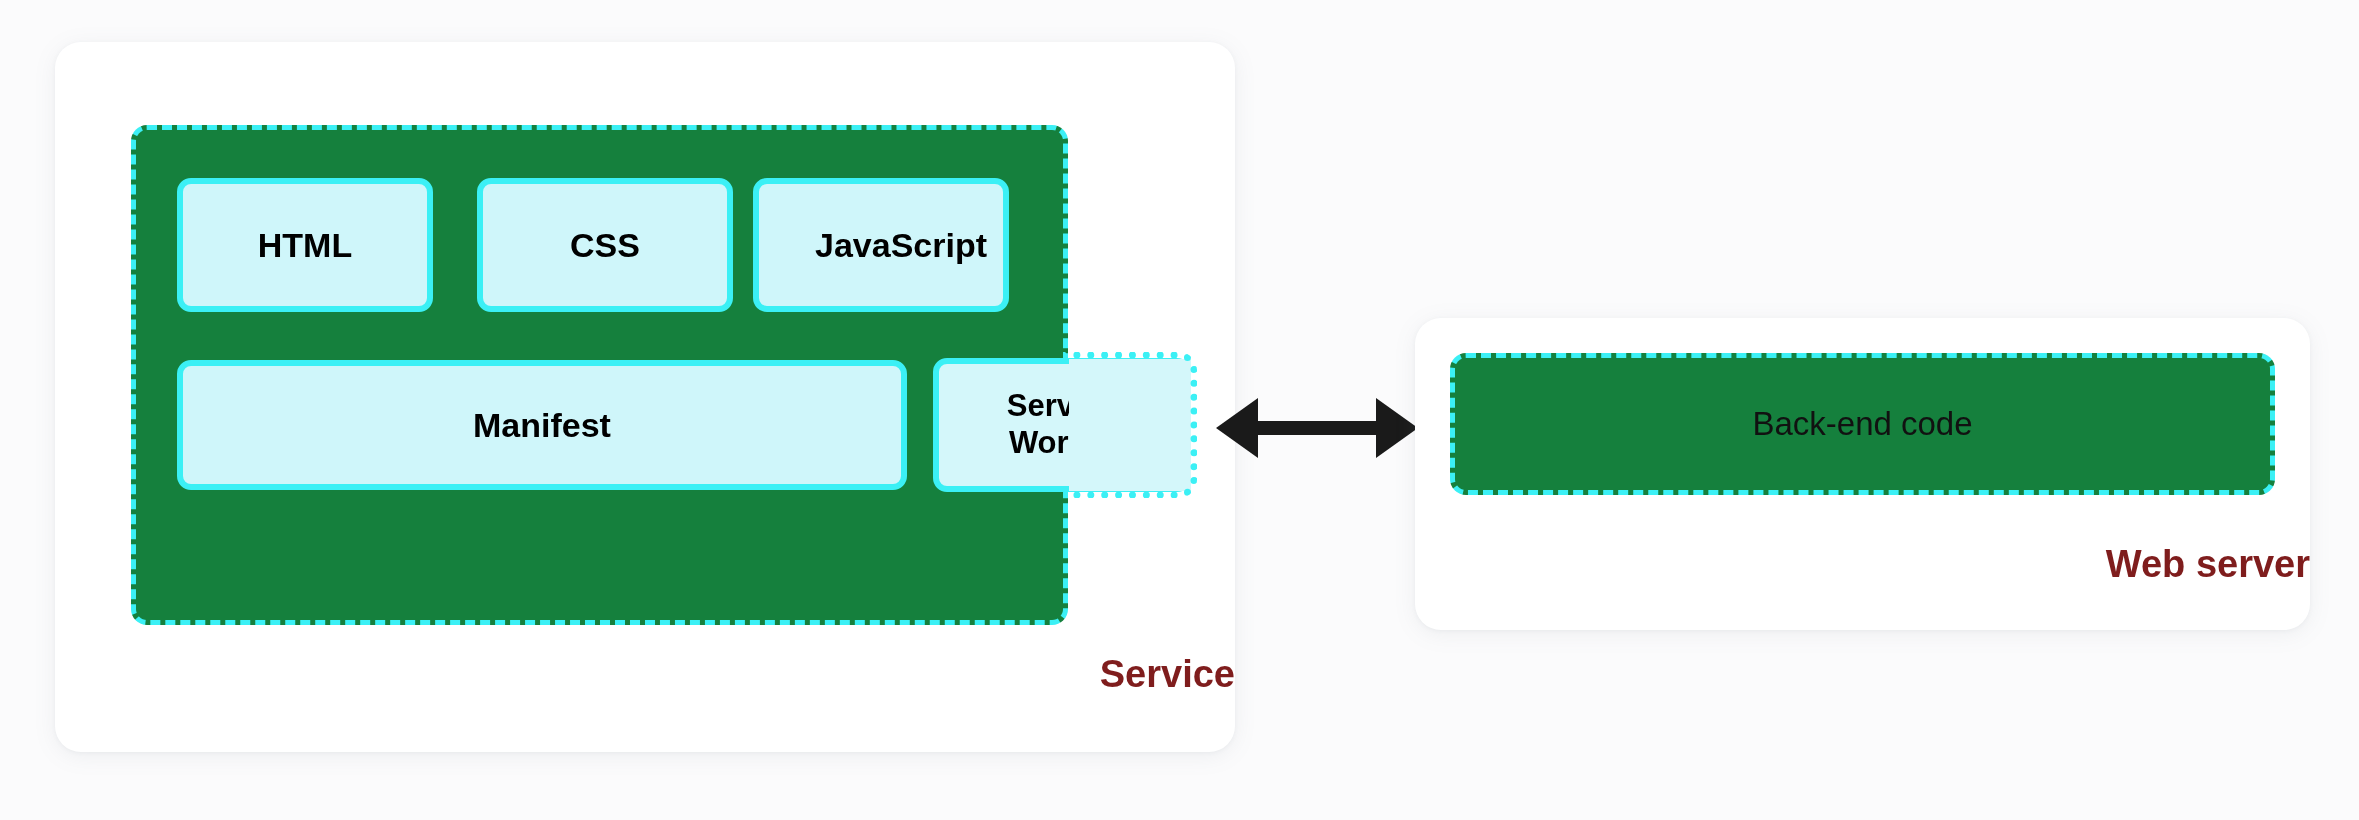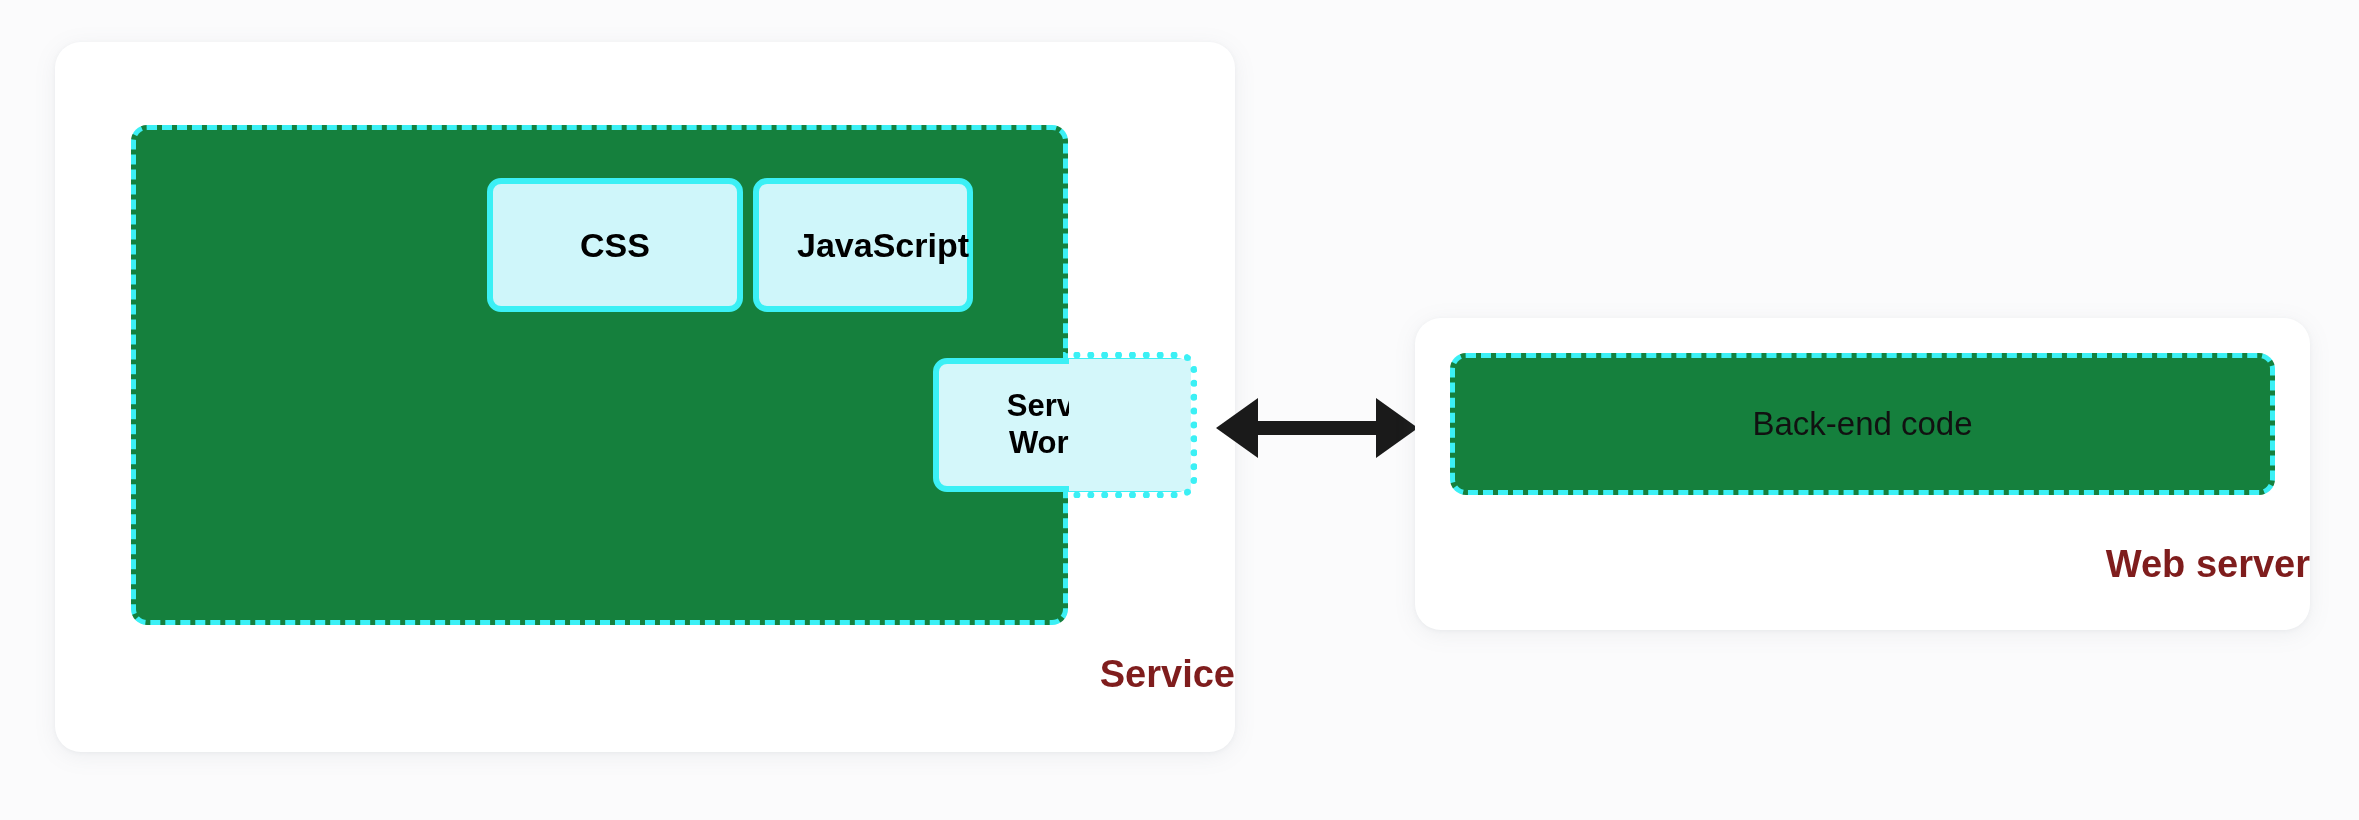--- a/index.html
+++ b/index.html
@@ -79,21 +79,21 @@
     justify-content: center;
     text-align: center;
     font-weight: bold;
     color: #000000;
     font-size: 34px;
     line-height: 1.18;
   }
 
   #box-html   { left: 177px; top: 178px; width: 256px; height: 134px; }
   #box-css    { left: 465px; top: 178px; width: 256px; height: 134px; }
-  #box-js     { left: 753px; top: 178px; width: 220px; height: 134px; padding-left: 40px; }
+  #box-js     { left: 753px; top: 178px; width: 256px; height: 134px; padding-left: 40px; }
   #box-manifest { left: 177px; top: 360px; width: 730px; height: 130px; }
 
   
   #box-service-worker {
     left: 933px;
     top: 358px;
     width: 258px;
     height: 134px;
     font-size: 31px;
     background: #d4f7fa;
@@ -171,29 +171,35 @@
 </style>
 </head>
 <body>
 
 <div id="stage">
 
   <div class="card" id="device-card">
 
     <div class="dashed-region" id="frontend-region" style="left:76px; top:83px;"></div>
 
-
-    <div class="code-box" id="box-css" style="left:432px; top:136px;">
+    <div class="code-box" id="box-html" style="left:122px; top:136px;">
+      <span>HTML</span>
+    </div>
+
+    <div class="code-box" id="box-css" style="left:422px; top:136px;">
       <span>CSS</span>
     </div>
 
     <div class="code-box" id="box-js" style="left:698px; top:136px;">
       <span>JavaScript</span>
     </div>
 
+    <div class="code-box" id="box-manifest" style="left:122px; top:318px;">
+      <span>Manifest</span>
+    </div>
 
 
     <div class="code-box" id="box-service-worker" style="left:878px; top:316px; flex-direction:column;">
       <span>Service</span>
       <span>Worker</span>
     </div>
     <div id="sw-mask" style="left:1014px; top:317px;"></div>
     <div id="sw-dotted" style="left:1008px; top:310px;"></div>
 
     <div class="card-label" id="device-label" style="left:0; top:611px; width:1180px;">Service</div>

